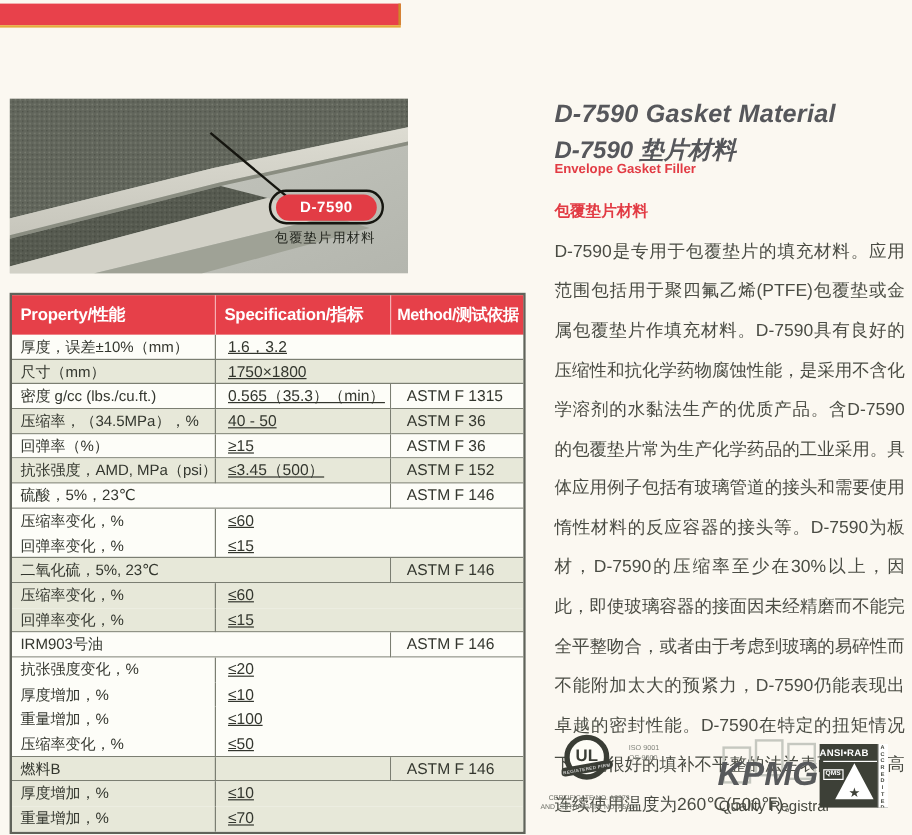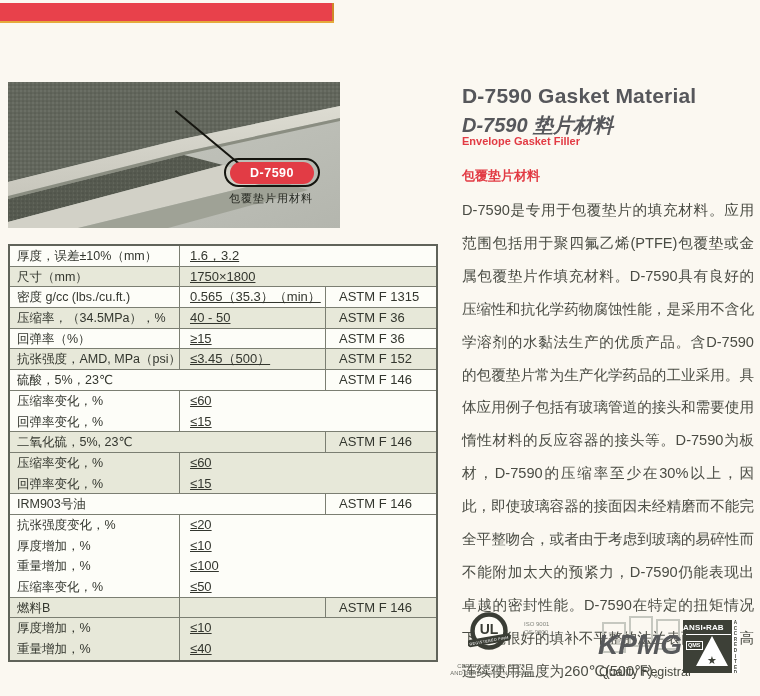--- a/index.html
+++ b/index.html
@@ -39,21 +39,21 @@
     overflow:hidden; border-bottom:1px solid #7b7e72; color:#33362e; background:#fdfdf8; }
   .cell.spec { padding-left:10px; font-size:13px;text-decoration:underline; }
   .cell.method { padding-left:13px; font-size:13px; }
   .cell.sh { background:#e7e8d9; }
   .cell.br { border-right:1px solid #7b7e72; }
   .cell.nb { border-bottom:none; }
   .cell.sp2 { grid-column:span 2; }
 
   
   .title-en { position:absolute; left:462px; top:84px; font-size:21px; font-weight:bold;
-    color:#56575b; letter-spacing:0.2px; }
+    font-style:italic; color:#56575b; letter-spacing:0.2px; }
   .title-zh { position:absolute; left:462px; top:112px; font-size:20px; font-weight:bold;
     font-style:italic; color:#56575b; }
   .subtitle-en { position:absolute; left:462px; top:135px; font-size:11px; font-weight:bold; color:#e23b44; }
   .subtitle-zh { position:absolute; left:462px; top:167px; font-size:13px; font-weight:bold; color:#e23b44; }
   .desc { position:absolute; left:462px; top:194px; width:292px; font-size:14.6px;
     line-height:32.9px; color:#4a4c44; text-align:justify; }
   .desc p { margin:0; }
 
   
   .ul-block { position:absolute; left:468px; top:610px; width:46px; height:50px; }
@@ -114,20 +114,25 @@
     <polygon points="0,140 215,83 268,98 70,146 0,146" fill="#d2d1c7"></polygon>
     <polygon points="70,146 268,98 300,108 160,146" fill="#9fa296"></polygon>
   </svg>
   <div class="callout-line"></div>
   <div class="callout-outline"></div>
   <div class="callout-pill">D-7590</div>
   <div class="photo-caption">包覆垫片用材料</div>
 </div>
 
 <div class="spec-table">
+  <div class="t-head">
+    <div class="hcell hbr">Property/性能</div>
+    <div class="hcell hbr">Specification/指标</div>
+    <div class="hcell">Method/测试依据</div>
+  </div>
   <div class="t-body">
       <div class="cell prop br">厚度，误差±10%（mm）</div>
       <div class="cell spec sp2">1.6，3.2</div>
       <div class="cell prop br sh">尺寸（mm）</div>
       <div class="cell spec sh sp2">1750×1800</div>
       <div class="cell prop br">密度 g/cc (lbs./cu.ft.)</div>
       <div class="cell spec br">0.565（35.3）（min）</div>
       <div class="cell method">ASTM F 1315</div>
       <div class="cell prop br sh">压缩率，（34.5MPa），%</div>
       <div class="cell spec br sh">40 - 50</div>
@@ -159,21 +164,21 @@
       <div class="cell prop br nb">重量增加，%</div>
       <div class="cell spec nb sp2">≤100</div>
       <div class="cell prop br">压缩率变化，%</div>
       <div class="cell spec sp2">≤50</div>
       <div class="cell prop br sh">燃料B</div>
       <div class="cell spec br sh"></div>
       <div class="cell method sh">ASTM F 146</div>
       <div class="cell prop br sh nb">厚度增加，%</div>
       <div class="cell spec sh nb sp2">≤10</div>
       <div class="cell prop br sh nb">重量增加，%</div>
-      <div class="cell spec sh nb sp2">≤40</div>
+      <div class="cell spec sh nb sp2">≤70</div>
     </div>
 </div>
 
 <div class="title-en">D-7590 Gasket Material</div>
 <div class="title-zh">D-7590  垫片材料</div>
 <div class="subtitle-en">Envelope Gasket Filler</div>
 <div class="subtitle-zh">包覆垫片材料</div>
 
 <div class="desc">
   <p>D-7590是专用于包覆垫片的填充材料。应用范围包括用于聚四氟乙烯(PTFE)包覆垫或金属包覆垫片作填充材料。D-7590具有良好的压缩性和抗化学药物腐蚀性能，是采用不含化学溶剂的水黏法生产的优质产品。含D-7590的包覆垫片常为生产化学药品的工业采用。具体应用例子包括有玻璃管道的接头和需要使用惰性材料的反应容器的接头等。D-7590为板材，D-7590的压缩率至少在30%以上，因此，即使玻璃容器的接面因未经精磨而不能完全平整吻合，或者由于考虑到玻璃的易碎性而不能附加太大的预紧力，D-7590仍能表现出卓越的密封性能。D-7590在特定的扭矩情况下，能很好的填补不平整的法兰表面。其最高连续使用温度为260℃(500℉)。</p>

